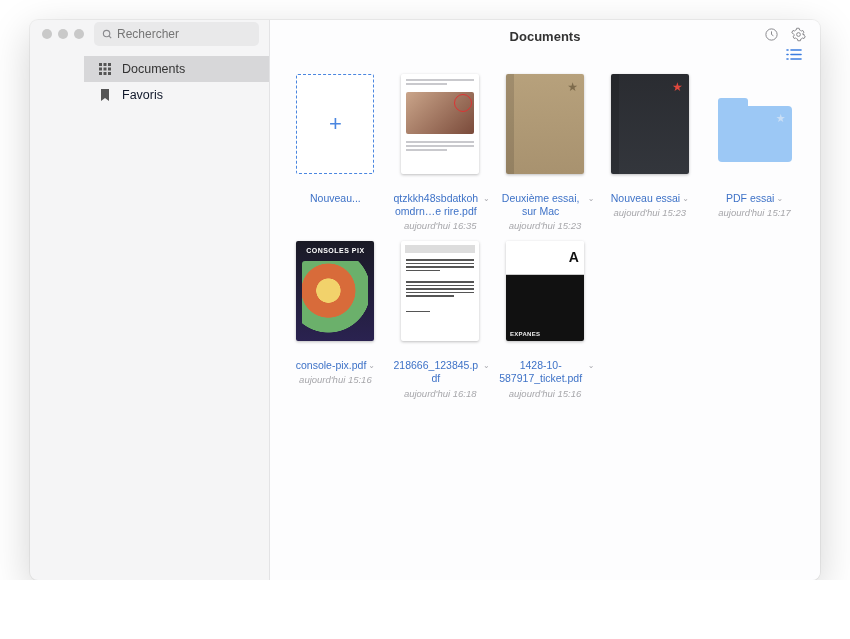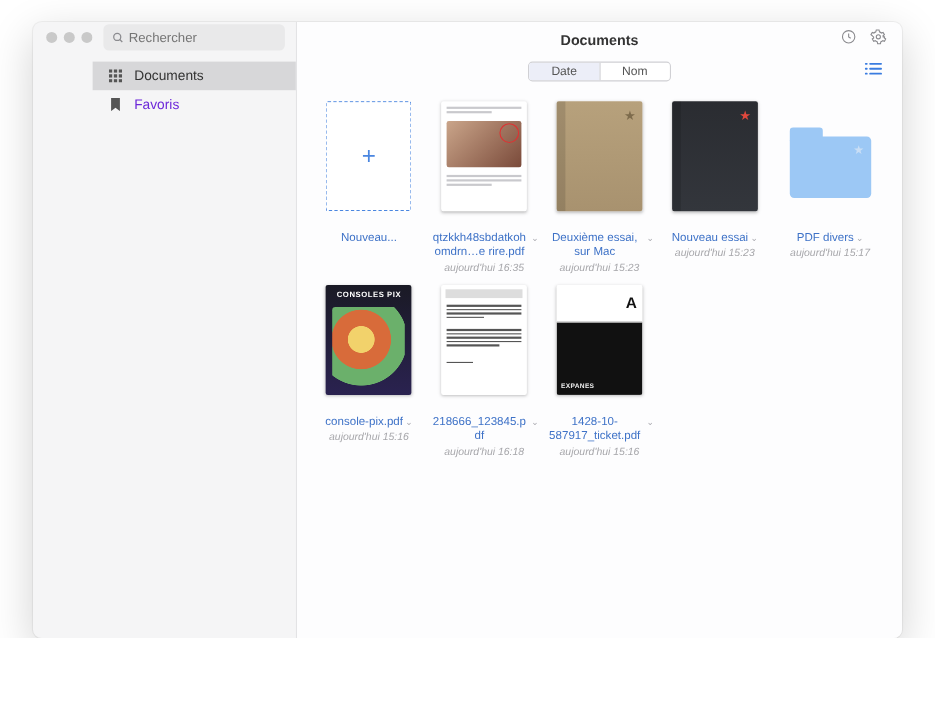--- a/index.html
+++ b/index.html
@@ -51,21 +51,21 @@
   font-size:12px;
 }
 .search svg { margin-right:4px; flex:0 0 auto; }
 .search input {
   border:none; background:transparent; outline:none;
   font-size:12px; color:#555; width:100%;
 }
 .sbitem {
   display:flex; align-items:center;
   height:26px; padding:0 14px;
-  font-size:12.5px; color:#6d28d9;
+  font-size:12.5px; color:#0f172a;
   gap:10px;
 }
 .sbitem.active { background:#d7d7d9; color:#333; }
 .sbitem .icn { width:14px; display:flex; justify-content:center; color:#555; }
 
 .main {
   flex:1; background:#fdfdfe;
   display:flex; flex-direction:column;
   border-left:1px solid #e3e3e5;
 }
@@ -230,24 +230,20 @@
           <span>
             <svg width="15" height="15" viewBox="0 0 24 24" fill="none" stroke="#8a8a8e" stroke-width="1.6">
                 <circle cx="12" cy="12" r="3"></circle>
                 <path d="M19 12a7 7 0 0 0-.2-1.6l2-1.5-2-3.4-2.3.9a7 7 0 0 0-2.8-1.6L13 2h-4l-.7 2.8a7 7 0 0 0-2.8 1.6l-2.3-.9-2 3.4 2 1.5A7 7 0 0 0 5 12a7 7 0 0 0 .2 1.6l-2 1.5 2 3.4 2.3-.9a7 7 0 0 0 2.8 1.6L11 22h4l.7-2.8a7 7 0 0 0 2.8-1.6l2.3.9 2-3.4-2-1.5c.1-.5.2-1 .2-1.6z"></path>
               </svg>
           </span>
         </div>
       </div>
 
       <div class="seg-row">
-        <div class="segmented">
-          <div class="seg-btn active">Date</div>
-          <div class="seg-btn">Nom</div>
-        </div>
         <span class="viewmode">
           <svg width="16" height="13" viewBox="0 0 16 13" fill="none" stroke="#3a7ce0" stroke-width="1.6" stroke-linecap="round">
               <line x1="1" y1="2" x2="2" y2="2"></line>
               <line x1="5" y1="2" x2="15" y2="2"></line>
               <line x1="1" y1="6.5" x2="2" y2="6.5"></line>
               <line x1="5" y1="6.5" x2="15" y2="6.5"></line>
               <line x1="1" y1="11" x2="2" y2="11"></line>
               <line x1="5" y1="11" x2="15" y2="11"></line>
             </svg>
         </span>
@@ -306,21 +302,21 @@
           <div class="ftime">aujourd'hui 15:23</div>
         </div>
 
         <div class="cell">
           <div class="thumb folder">
             <div class="folder-shape">
                 <div class="folder-star">★</div>
               </div>
           </div>
           <div class="fname">
-              <span>PDF divers</span>
+              <span>PDF essai</span>
               <span class="chev">⌄</span>
             </div>
           <div class="ftime">aujourd'hui 15:17</div>
         </div>
 
         <div class="cell">
           <div class="thumb poster">
             <div class="title">CONSOLES PIX</div>
             <div class="blob"></div>
           </div>

